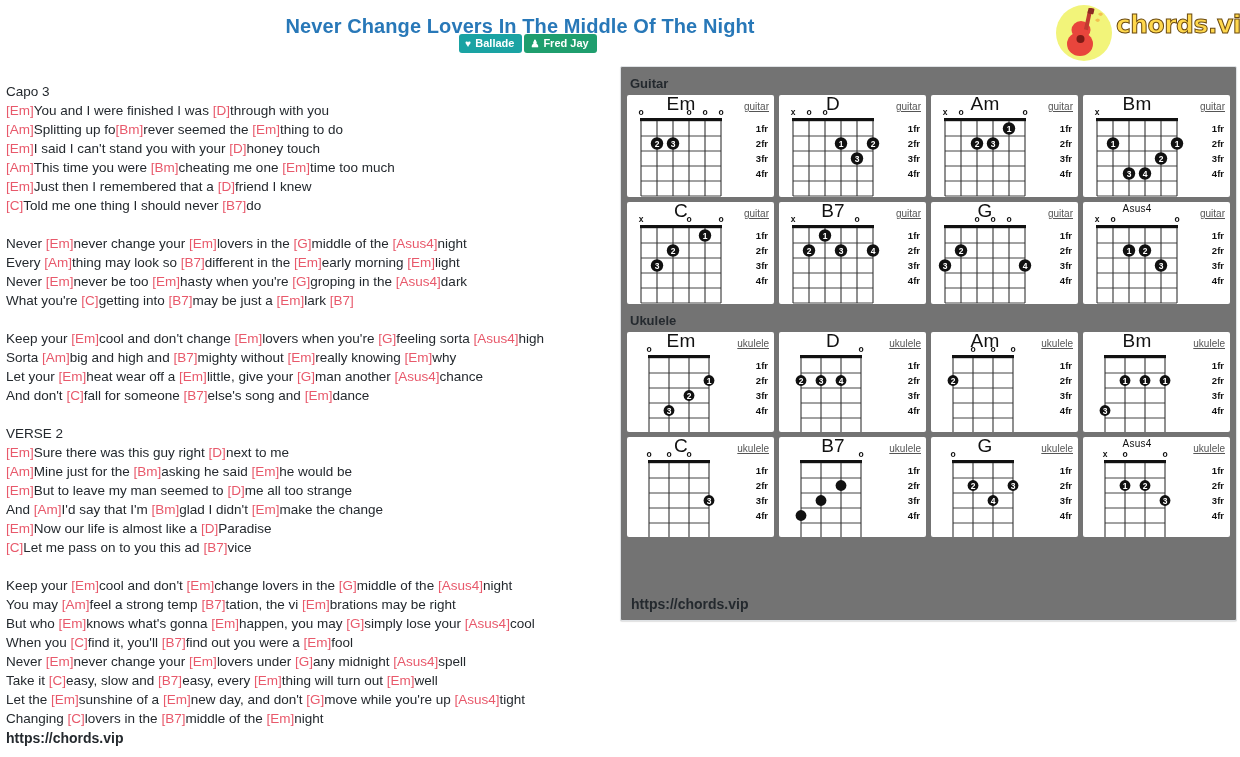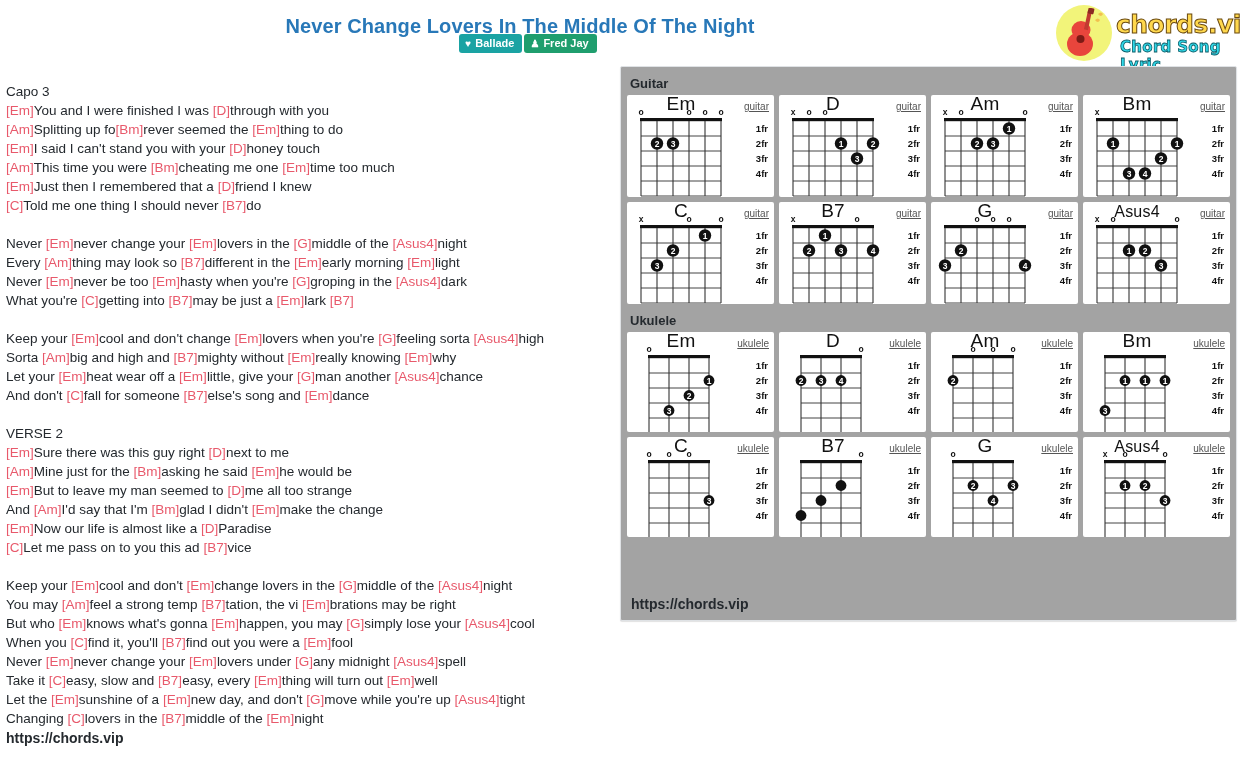--- a/index.html
+++ b/index.html
@@ -67,21 +67,21 @@
 
   .footer-url {
     position: absolute; left: 6px; top: 730px;
     font-size: 14px; font-weight: bold; color: #24292e;
   }
 
   
   .panel {
     position: absolute; left: 620px; top: 66px;
     width: 617px; height: 555px;
-    background: #a3a3a3;
+    background: #737373;
     border: 1px solid #dfe2e5;
     border-radius: 2px;
     box-shadow: 0 1px 1px rgba(0,0,0,.12);
   }
   .panel-head {
     font-size: 13px; font-weight: bold; color: #24292e;
     margin: 9px 0 4px 9px;
   }
   .chord-row { display: flex; gap: 5px; padding: 0 6px; }
   .chord-card {
@@ -89,21 +89,21 @@
     width: 147px; height: 102px; position: relative;
     flex: none;
   }
   .chord-card.uke { height: 100px; }
   .cc-name {
     position: absolute; top: -2px; width: 100%;
     text-align: center; font-size: 19px; color: #111;
     font-family: "Liberation Sans", sans-serif;
     letter-spacing: .2px;
   }
-  .cc-name.small { font-size: 16px; top: 1px; }
+  .cc-name.small { font-size: 10px; top: 1px; }
   .cc-inst {
     position: absolute; right: 5px; top: 6px;
     font-size: 10px; color: #555; text-decoration: underline;
   }
   .cc-svg { position: absolute; left: 0; top: 0; }
 
   .panel-url {
     position: absolute; left: 10px; bottom: 8px;
     font-size: 14px; font-weight: bold; color: #24292e;
   }
@@ -122,21 +122,20 @@
     <svg class="logo-guitar" width="48" height="50" viewBox="0 0 48 50">
       <ellipse cx="18" cy="36" rx="13" ry="12" fill="#e8453c"></ellipse>
       <ellipse cx="19" cy="22" rx="9.5" ry="9" fill="#e8453c"></ellipse>
       <circle cx="18.5" cy="31" r="4" fill="#7c1b16"></circle>
       <rect x="24" y="2" width="4" height="20" fill="#c13a30" transform="rotate(12 26 12)"></rect>
       <rect x="26" y="0" width="6" height="6" rx="1" fill="#8c2a22" transform="rotate(12 29 3)"></rect>
       <path d="M33 12 q3 -3 5 0 q-2 4 -5 0z" fill="#f2c14e"></path>
       <path d="M36 6 q3 -3 5 0 q-2 4 -5 0z" fill="#f2c14e"></path>
     </svg>
     <div class="logo-text1">chords.vip</div>
-    <div class="logo-text2">Chord Song Lyric</div>
   </div>
 
   <div class="lyrics"><div>Capo 3</div><div><span class="ch">[Em]</span>You and I were finished I was <span class="ch">[D]</span>through with you</div><div><span class="ch">[Am]</span>Splitting up fo<span class="ch">[Bm]</span>rever seemed the <span class="ch">[Em]</span>thing to do</div><div><span class="ch">[Em]</span>I said I can't stand you with your <span class="ch">[D]</span>honey touch</div><div><span class="ch">[Am]</span>This time you were <span class="ch">[Bm]</span>cheating me one <span class="ch">[Em]</span>time too much</div><div><span class="ch">[Em]</span>Just then I remembered that a <span class="ch">[D]</span>friend I knew</div><div><span class="ch">[C]</span>Told me one thing I should never <span class="ch">[B7]</span>do</div><div class="blank">&nbsp;</div><div>Never <span class="ch">[Em]</span>never change your <span class="ch">[Em]</span>lovers in the <span class="ch">[G]</span>middle of the <span class="ch">[Asus4]</span>night</div><div>Every <span class="ch">[Am]</span>thing may look so <span class="ch">[B7]</span>different in the <span class="ch">[Em]</span>early morning <span class="ch">[Em]</span>light</div><div>Never <span class="ch">[Em]</span>never be too <span class="ch">[Em]</span>hasty when you're <span class="ch">[G]</span>groping in the <span class="ch">[Asus4]</span>dark</div><div>What you're <span class="ch">[C]</span>getting into <span class="ch">[B7]</span>may be just a <span class="ch">[Em]</span>lark <span class="ch">[B7]</span></div><div class="blank">&nbsp;</div><div>Keep your <span class="ch">[Em]</span>cool and don't change <span class="ch">[Em]</span>lovers when you're <span class="ch">[G]</span>feeling sorta <span class="ch">[Asus4]</span>high</div><div>Sorta <span class="ch">[Am]</span>big and high and <span class="ch">[B7]</span>mighty without <span class="ch">[Em]</span>really knowing <span class="ch">[Em]</span>why</div><div>Let your <span class="ch">[Em]</span>heat wear off a <span class="ch">[Em]</span>little, give your <span class="ch">[G]</span>man another <span class="ch">[Asus4]</span>chance</div><div>And don't <span class="ch">[C]</span>fall for someone <span class="ch">[B7]</span>else's song and <span class="ch">[Em]</span>dance</div><div class="blank">&nbsp;</div><div>VERSE 2</div><div><span class="ch">[Em]</span>Sure there was this guy right <span class="ch">[D]</span>next to me</div><div><span class="ch">[Am]</span>Mine just for the <span class="ch">[Bm]</span>asking he said <span class="ch">[Em]</span>he would be</div><div><span class="ch">[Em]</span>But to leave my man seemed to <span class="ch">[D]</span>me all too strange</div><div>And <span class="ch">[Am]</span>I'd say that I'm <span class="ch">[Bm]</span>glad I didn't <span class="ch">[Em]</span>make the change</div><div><span class="ch">[Em]</span>Now our life is almost like a <span class="ch">[D]</span>Paradise</div><div><span class="ch">[C]</span>Let me pass on to you this ad <span class="ch">[B7]</span>vice</div><div class="blank">&nbsp;</div><div>Keep your <span class="ch">[Em]</span>cool and don't <span class="ch">[Em]</span>change lovers in the <span class="ch">[G]</span>middle of the <span class="ch">[Asus4]</span>night</div><div>You may <span class="ch">[Am]</span>feel a strong temp <span class="ch">[B7]</span>tation, the vi <span class="ch">[Em]</span>brations may be right</div><div>But who <span class="ch">[Em]</span>knows what's gonna <span class="ch">[Em]</span>happen, you may <span class="ch">[G]</span>simply lose your <span class="ch">[Asus4]</span>cool</div><div>When you <span class="ch">[C]</span>find it, you'll <span class="ch">[B7]</span>find out you were a <span class="ch">[Em]</span>fool</div><div>Never <span class="ch">[Em]</span>never change your <span class="ch">[Em]</span>lovers under <span class="ch">[G]</span>any midnight <span class="ch">[Asus4]</span>spell</div><div>Take it <span class="ch">[C]</span>easy, slow and <span class="ch">[B7]</span>easy, every <span class="ch">[Em]</span>thing will turn out <span class="ch">[Em]</span>well</div><div>Let the <span class="ch">[Em]</span>sunshine of a <span class="ch">[Em]</span>new day, and don't <span class="ch">[G]</span>move while you're up <span class="ch">[Asus4]</span>tight</div><div>Changing <span class="ch">[C]</span>lovers in the <span class="ch">[B7]</span>middle of the <span class="ch">[Em]</span>night</div></div>
 
   <div class="footer-url">https://chords.vip</div>
 
   <div class="panel">
     <div id="panel-sections">
         <div class="panel-head">Guitar</div>
         <div class="chord-row" style="margin-bottom: 5px;">

